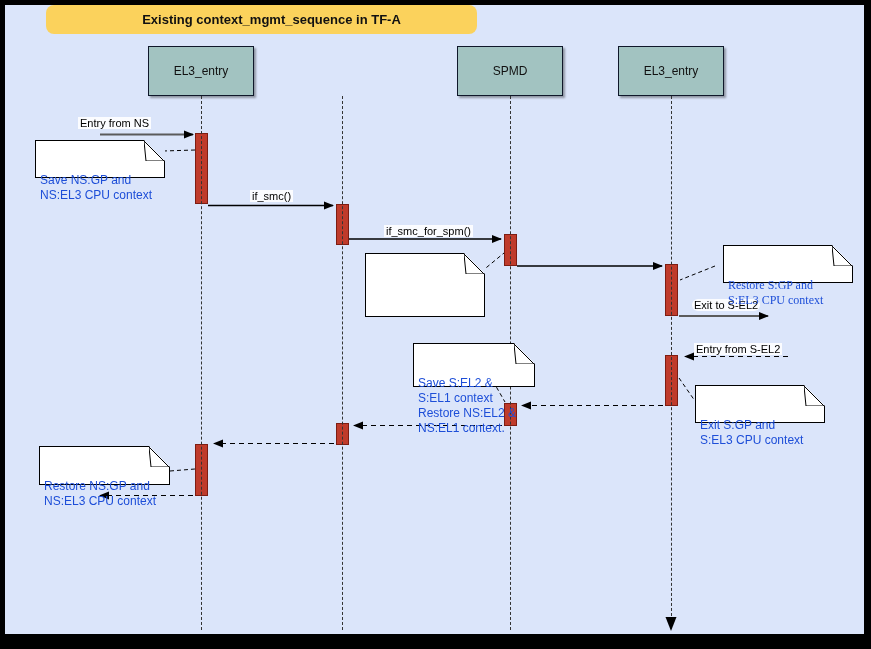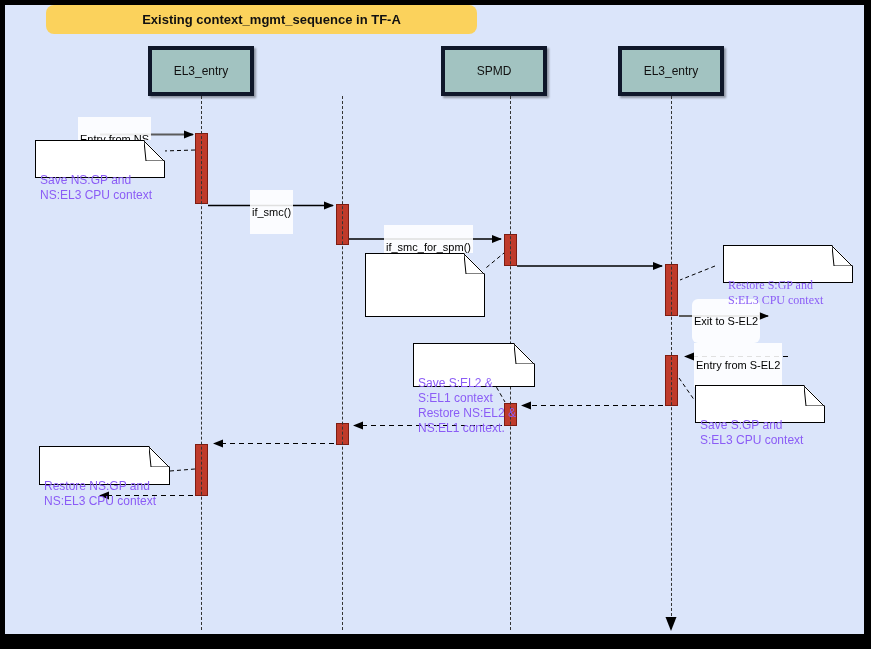--- a/index.html
+++ b/index.html
@@ -20,21 +20,21 @@
     width: 431px; height: 29px;
     background: #fbd25c;
     border-radius: 8px;
     display: flex; align-items: center; justify-content: center;
     font-size: 13px; font-weight: bold; color: #111; padding-left: 20px;
   }
   .actor {
     position: absolute; top: 41px;
     width: 106px; height: 50px;
     background: #a2c3c1;
-    border: 4px solid #0f172a;
+    border: 1px solid #0f172a;
     box-shadow: 2px 2px 2px rgba(0,0,0,0.35);
     display: flex; align-items: center; justify-content: center;
     font-size: 12px; color: #111;
   }
   .lifeline {
     position: absolute;
     width: 0; border-left: 1px dashed #333;
     top: 91px; height: 534px;
     z-index: 3;
   }
@@ -47,48 +47,48 @@
   }
   .arrow-layer {
     position: absolute; left: 0; top: 0;
     width: 859px; height: 629px;
     z-index: 4;
   }
   .msg-label {
     position: absolute;
     font-size: 11px; color: #000;
     background: rgba(255,255,255,0.88);
-    padding: 16px 2px;
+    padding: 0 2px;
     white-space: nowrap;
     z-index: 5;
   }
   .note {
     position: absolute;
     background: #fff;
     border: 1px solid #000;
-    font-size: 12px; line-height: 15px; color: #8b5cf6;
+    font-size: 12px; line-height: 15px; color: #1d4ed8;
     padding: 2px 4px;
     white-space: pre-line;
     z-index: 6;
   }
   .note .fold {
     position: absolute; top: -1px; right: -1px;
     width: 21px; height: 21px;
   }
   .note .note-text { position: relative; }
 </style>
 </head>
 <body>
 
 <div class="canvas">
 
   <div class="title-banner">Existing context_mgmt_sequence in TF-A</div>
 
   <div class="actor" style="left:143px;">EL3_entry</div>
-  <div class="actor" style="left:436px;">SPMD</div>
+  <div class="actor" style="left:452px;">SPMD</div>
   <div class="actor" style="left:613px;">EL3_entry</div>
 
   <div class="bar" style="left:190px; top:128px; height:71px;"></div>
   <div class="bar" style="left:331px; top:199px; height:41px;"></div>
   <div class="bar" style="left:499px; top:229px; height:32px;"></div>
   <div class="bar" style="left:660px; top:259px; height:52px;"></div>
   <div class="bar" style="left:660px; top:350px; height:51px;"></div>
   <div class="bar" style="left:499px; top:398px; height:23px;"></div>
   <div class="bar" style="left:331px; top:418px; height:22px;"></div>
   <div class="bar" style="left:190px; top:439px; height:52px;"></div>
@@ -168,21 +168,21 @@
 S:EL1 context
 Restore NS:EL2 &amp;
 NS:EL1 context.</div>
   </div>
 
   <div class="note" style="left:690px; top:380px; width:130px; height:38px;">
     <svg class="fold" viewBox="0 0 21 21">
       <path d="M0,0 L21,21 L21,0 Z" fill="#dbe5fa"></path>
       <path d="M0,1 L20,21 L2,21 Z" fill="#fff" stroke="#000" stroke-width="1"></path>
     </svg>
-    <div class="note-text">Save S:GP and
+    <div class="note-text">Exit S:GP and
 S:EL3 CPU context</div>
   </div>
 
   <div class="note" style="left:34px; top:441px; width:131px; height:39px;">
     <svg class="fold" viewBox="0 0 21 21">
       <path d="M0,0 L21,21 L21,0 Z" fill="#dbe5fa"></path>
       <path d="M0,1 L20,21 L2,21 Z" fill="#fff" stroke="#000" stroke-width="1"></path>
     </svg>
     <div class="note-text">Restore NS:GP and
 NS:EL3 CPU context</div>

